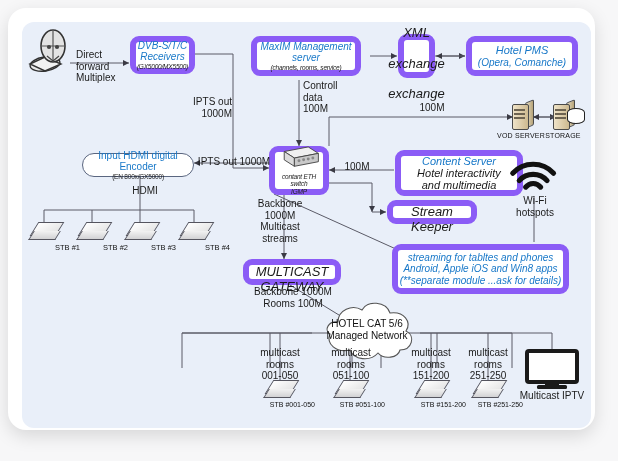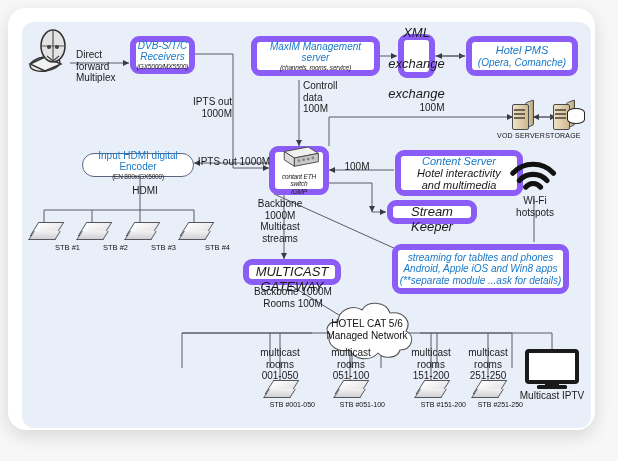--- a/index.html
+++ b/index.html
@@ -187,21 +187,21 @@
       <div class="blue t10">DVB-S/T/C</div>
       <div class="blue t10">Receivers</div>
       <div class="dark t7">(GX5000/MX5500)</div>
     </div>
 
     <div class="lbl right t10" style="left:150px;top:52px;width:60px;margin-top:22px;">
       <div>IPTS out</div>
       <div>1000M</div>
     </div>
 
-    <div class="node rbox" style="left:229px;top:14px;width:129px;height:40px;">
+    <div class="node rbox" style="left:229px;top:14px;width:110px;height:40px;">
       <div class="blue t10">MaxIM Management</div>
       <div class="blue t10">server</div>
       <div class="dark t7">(channels, rooms, service)</div>
     </div>
 
     <div class="node rbox" style="left:376px;top:12px;width:37px;height:44px;">
       <div class="dark t8">XML</div>
       <div class="dark t8">exchange</div>
       <div class="dark t8">exchange</div>
     </div>

